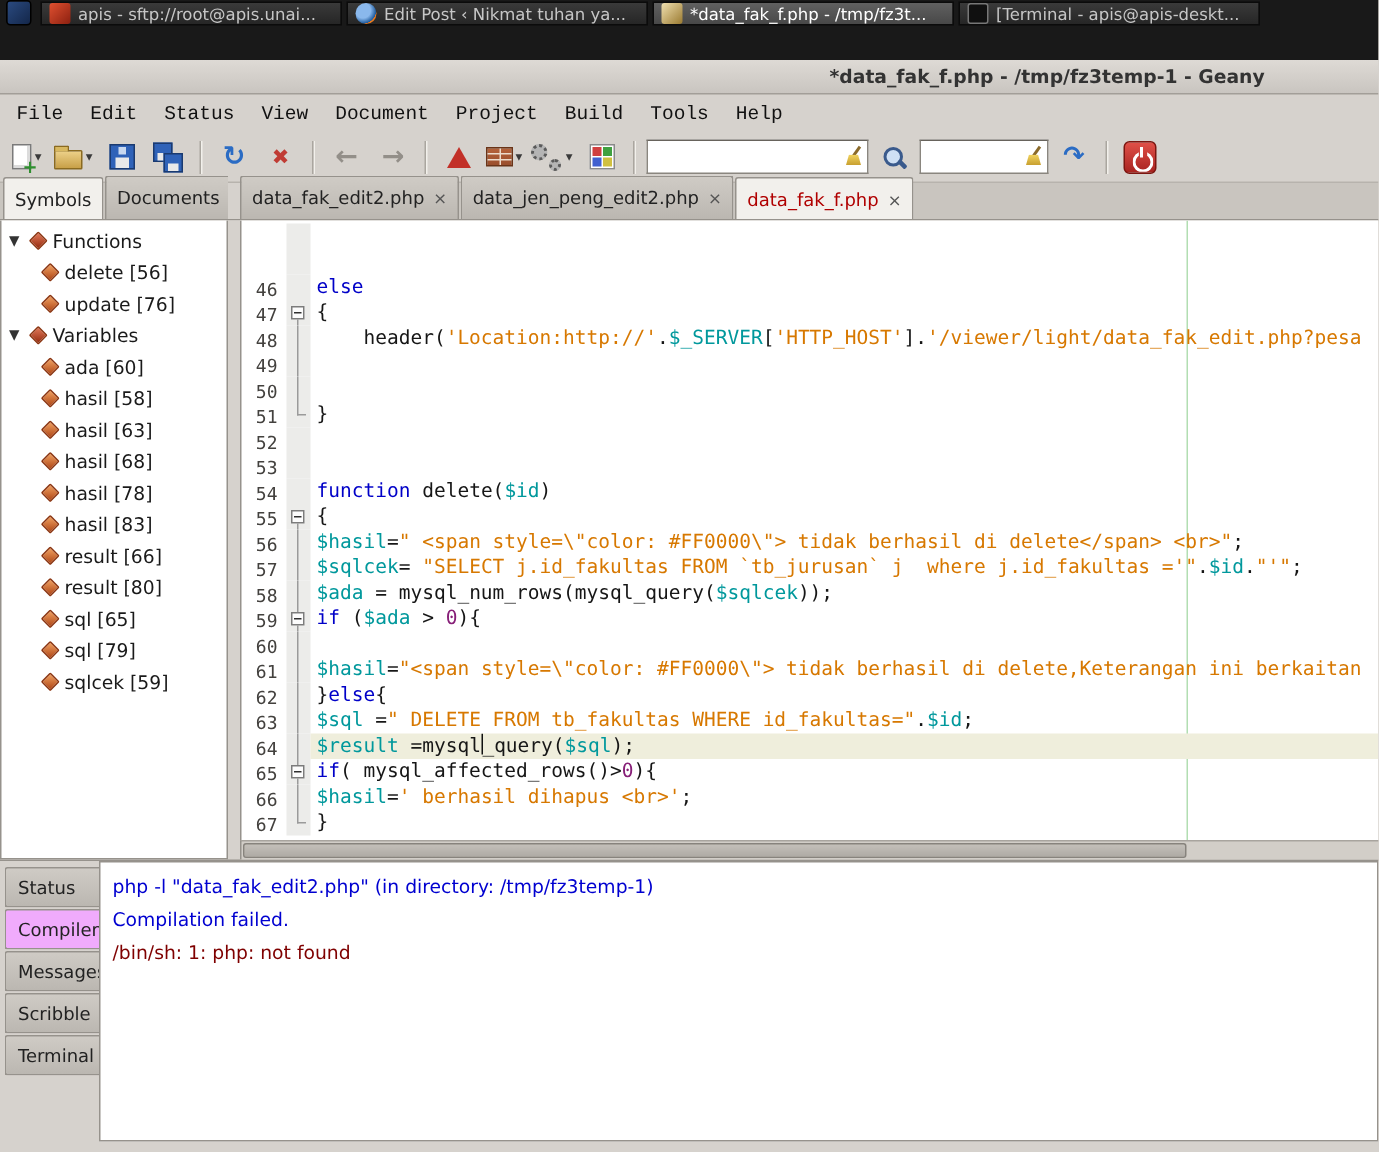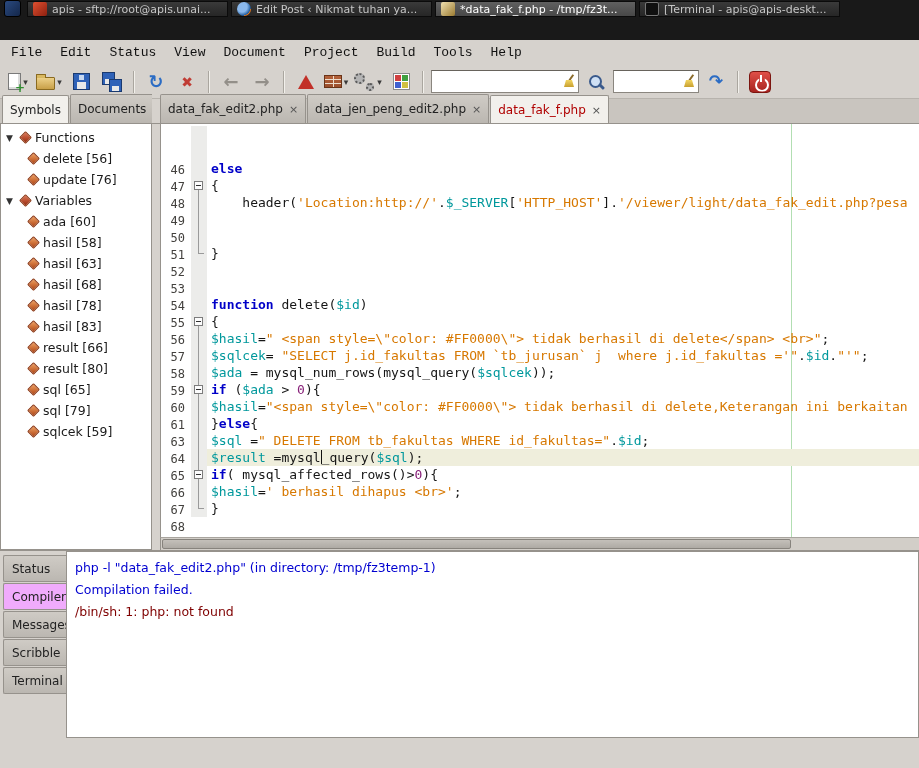--- a/index.html
+++ b/index.html
@@ -110,21 +110,21 @@
   .line-num{width:30px;flex:none;background:#d2cec8;color:#43413e;text-align:right;padding-right:5px;font-size:12px;border-right:1px solid #aaa69f;margin-top:36px;}
   .fold-col{width:16px;flex:none;background:#ececea;position:relative;}
   .fl-line{position:absolute;left:7px;top:0;bottom:0;width:1px;background:#9a9a9a;}
   .fl-top{position:absolute;left:7px;top:0;height:9px;width:1px;background:#9a9a9a;}
   .fl-bottom{position:absolute;left:7px;top:9px;bottom:0;width:1px;background:#9a9a9a;}
   .fl-stub{position:absolute;left:7px;top:8px;width:6px;height:1px;background:#9a9a9a;}
   .fold-box{position:absolute;left:3px;top:4px;width:9px;height:9px;background:#fcfcfc;border:1px solid #7c7c7c;z-index:2;}
   .fold-box::after{content:"";position:absolute;left:1px;top:3px;width:5px;height:1px;background:#303030;}
   .code-text{flex:1;padding-left:4px;position:relative;z-index:2;color:#161616;overflow:hidden;}
   .code-line.current .code-text{background:var(--current_line);}
-  .tok-k{color:var(--keyword);font-weight:bold;}
+  .tok-k{color:var(--keyword);font-weight:normal;}
   .tok-s{color:var(--string);}
   .tok-v{color:var(--variable);}
   .tok-num{color:var(--number);}
   .caret{display:inline-block;width:1px;height:14px;background:#111;vertical-align:-2px;}
   .hscroll{height:13px;flex:none;background:#d2cec8;border-top:1px solid #a8a49e;border-left:1px solid #96928c;position:relative;}
   .hscroll .thumb{position:absolute;left:1px;top:1px;bottom:1px;width:83%;background:linear-gradient(#c4c0ba,#aeaaa4);border:1px solid #87837d;border-radius:2px;}
 
   
   .bottom{height:188px;flex:none;display:flex;background:#d6d2cd;border-top:1px solid #96928c;}
   .btabs{width:66px;flex:none;padding:4px 0 0 3px;display:flex;flex-direction:column;gap:1px;}
@@ -162,20 +162,23 @@
           <span class="tb-ic geany"></span>
           <span class="tb-label">*data_fak_f.php - /tmp/fz3t...</span>
         </div>
         <div class="tb-item">
           <span class="tb-ic terminal"></span>
           <span class="tb-label">[Terminal - apis@apis-deskt...</span>
         </div>
       </div>
   </div>
 
+  <div class="titlebar">
+    <span class="title">*data_fak_f.php - /tmp/fz3temp-1 - Geany</span>
+  </div>
 
   <div class="menubar">
       <div class="menu-item">File</div>
       <div class="menu-item">Edit</div>
       <div class="menu-item">Status</div>
       <div class="menu-item">View</div>
       <div class="menu-item">Document</div>
       <div class="menu-item">Project</div>
       <div class="menu-item">Build</div>
       <div class="menu-item">Tools</div>
@@ -359,20 +362,21 @@
             <div class="code-line"><span class="line-num">52</span><span class="fold-col"><span class="fl-line"></span></span><span class="code-text"></span></div>
             <div class="code-line"><span class="line-num">53</span><span class="fold-col"><span class="fl-top"></span><span class="fl-stub"></span></span><span class="code-text"><span>}</span></span></div>
             <div class="code-line"><span class="line-num">54</span><span class="fold-col"></span><span class="code-text"></span></div>
             <div class="code-line"><span class="line-num">55</span><span class="fold-col"></span><span class="code-text"></span></div>
             <div class="code-line"><span class="line-num">56</span><span class="fold-col"></span><span class="code-text"><span class="tok-k">function</span><span> delete(</span><span class="tok-v">$id</span><span>)</span></span></div>
             <div class="code-line"><span class="line-num">57</span><span class="fold-col"><span class="fl-bottom"></span><span class="fold-box"></span></span><span class="code-text"><span>{</span></span></div>
             <div class="code-line"><span class="line-num">58</span><span class="fold-col"><span class="fl-line"></span></span><span class="code-text"><span class="tok-v">$hasil</span><span>=</span><span class="tok-s">" &lt;span style=\"color: #FF0000\"&gt; tidak berhasil di delete&lt;/span&gt; &lt;br&gt;"</span><span>;</span></span></div>
             <div class="code-line"><span class="line-num">59</span><span class="fold-col"><span class="fl-line"></span></span><span class="code-text"><span class="tok-v">$sqlcek</span><span>= </span><span class="tok-s">"SELECT j.id_fakultas FROM `tb_jurusan` j  where j.id_fakultas ='"</span><span>.</span><span class="tok-v">$id</span><span>.</span><span class="tok-s">"'"</span><span>;</span></span></div>
             <div class="code-line"><span class="line-num">60</span><span class="fold-col"><span class="fl-line"></span></span><span class="code-text"><span class="tok-v">$ada</span><span> = mysql_num_rows(mysql_query(</span><span class="tok-v">$sqlcek</span><span>));</span></span></div>
             <div class="code-line"><span class="line-num">61</span><span class="fold-col"><span class="fl-line"></span><span class="fold-box"></span></span><span class="code-text"><span class="tok-k">if</span><span> (</span><span class="tok-v">$ada</span><span> &gt; </span><span class="tok-num">0</span><span>){</span></span></div>
+            <div class="code-line"><span class="line-num">62</span><span class="fold-col"><span class="fl-line"></span></span><span class="code-text"></span></div>
             <div class="code-line"><span class="line-num">63</span><span class="fold-col"><span class="fl-line"></span></span><span class="code-text"><span class="tok-v">$hasil</span><span>=</span><span class="tok-s">"&lt;span style=\"color: #FF0000\"&gt; tidak berhasil di delete,Keterangan ini berkaitan</span></span></div>
             <div class="code-line"><span class="line-num">64</span><span class="fold-col"><span class="fl-line"></span></span><span class="code-text"><span>}</span><span class="tok-k">else</span><span>{</span></span></div>
             <div class="code-line"><span class="line-num">65</span><span class="fold-col"><span class="fl-line"></span></span><span class="code-text"><span class="tok-v">$sql</span><span> =</span><span class="tok-s">" DELETE FROM tb_fakultas WHERE id_fakultas="</span><span>.</span><span class="tok-v">$id</span><span>;</span></span></div>
             <div class="code-line current"><span class="line-num">66</span><span class="fold-col"><span class="fl-line"></span></span><span class="code-text"><span class="tok-v">$result</span><span> =mysql</span><span class="caret"></span><span>_query(</span><span class="tok-v">$sql</span><span>);</span></span></div>
             <div class="code-line"><span class="line-num">67</span><span class="fold-col"><span class="fl-line"></span><span class="fold-box"></span></span><span class="code-text"><span class="tok-k">if</span><span>( mysql_affected_rows()&gt;</span><span class="tok-num">0</span><span>){</span></span></div>
             <div class="code-line"><span class="line-num">68</span><span class="fold-col"><span class="fl-line"></span></span><span class="code-text"><span class="tok-v">$hasil</span><span>=</span><span class="tok-s">' berhasil dihapus &lt;br&gt;'</span><span>;</span></span></div>
             <div class="code-line"><span class="line-num">69</span><span class="fold-col"><span class="fl-top"></span><span class="fl-stub"></span></span><span class="code-text"><span>}</span></span></div>
           </div>
       </div>
       <div class="hscroll">

